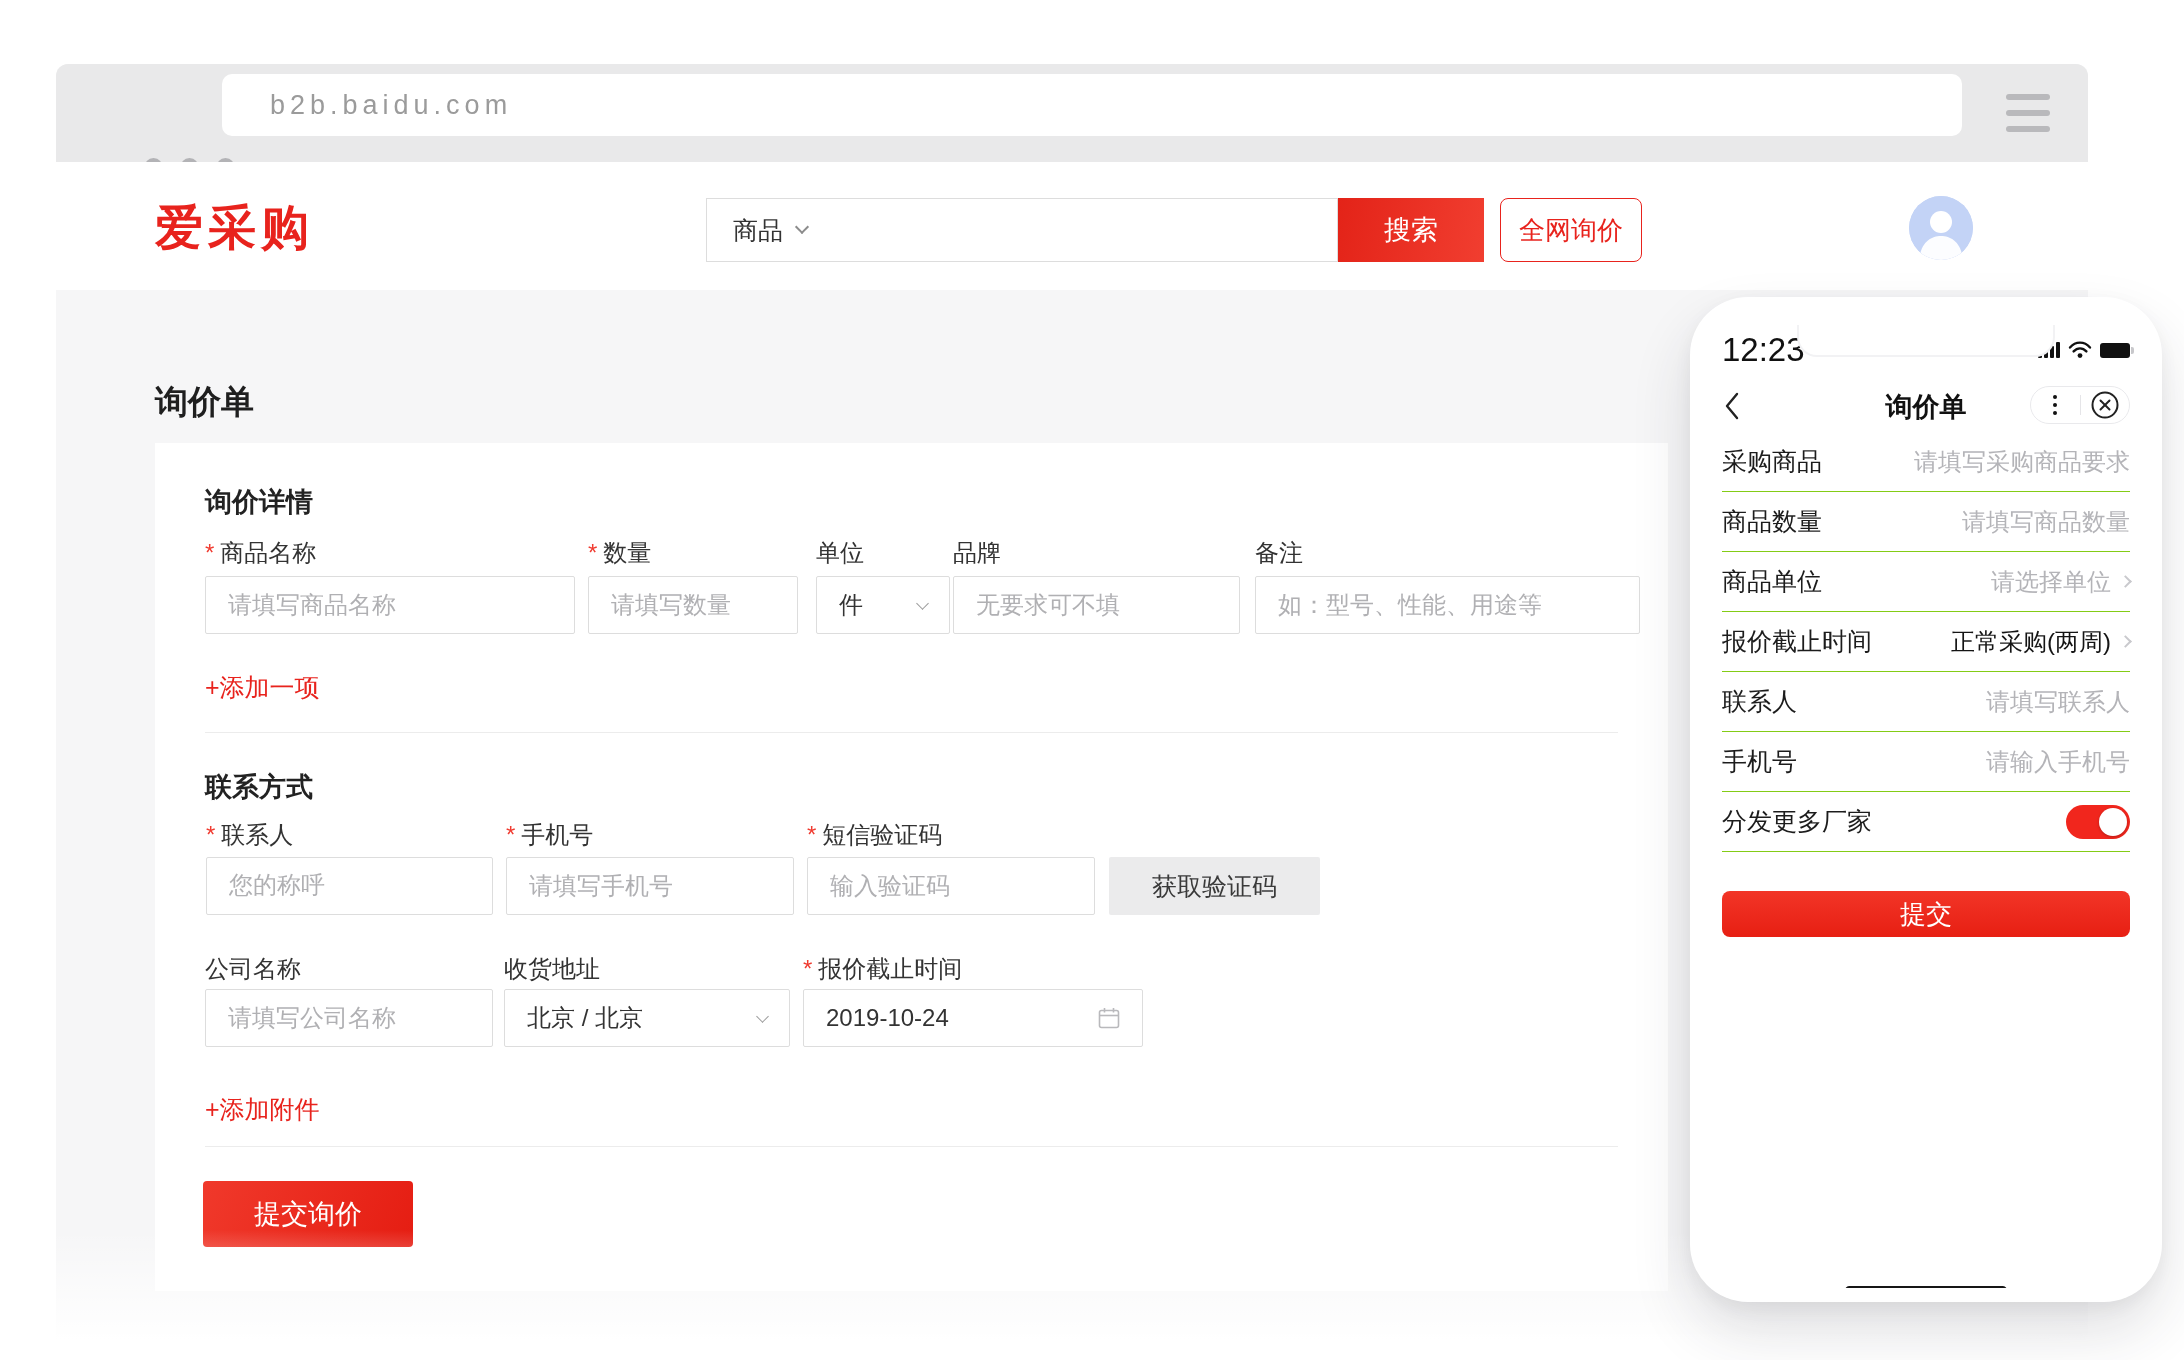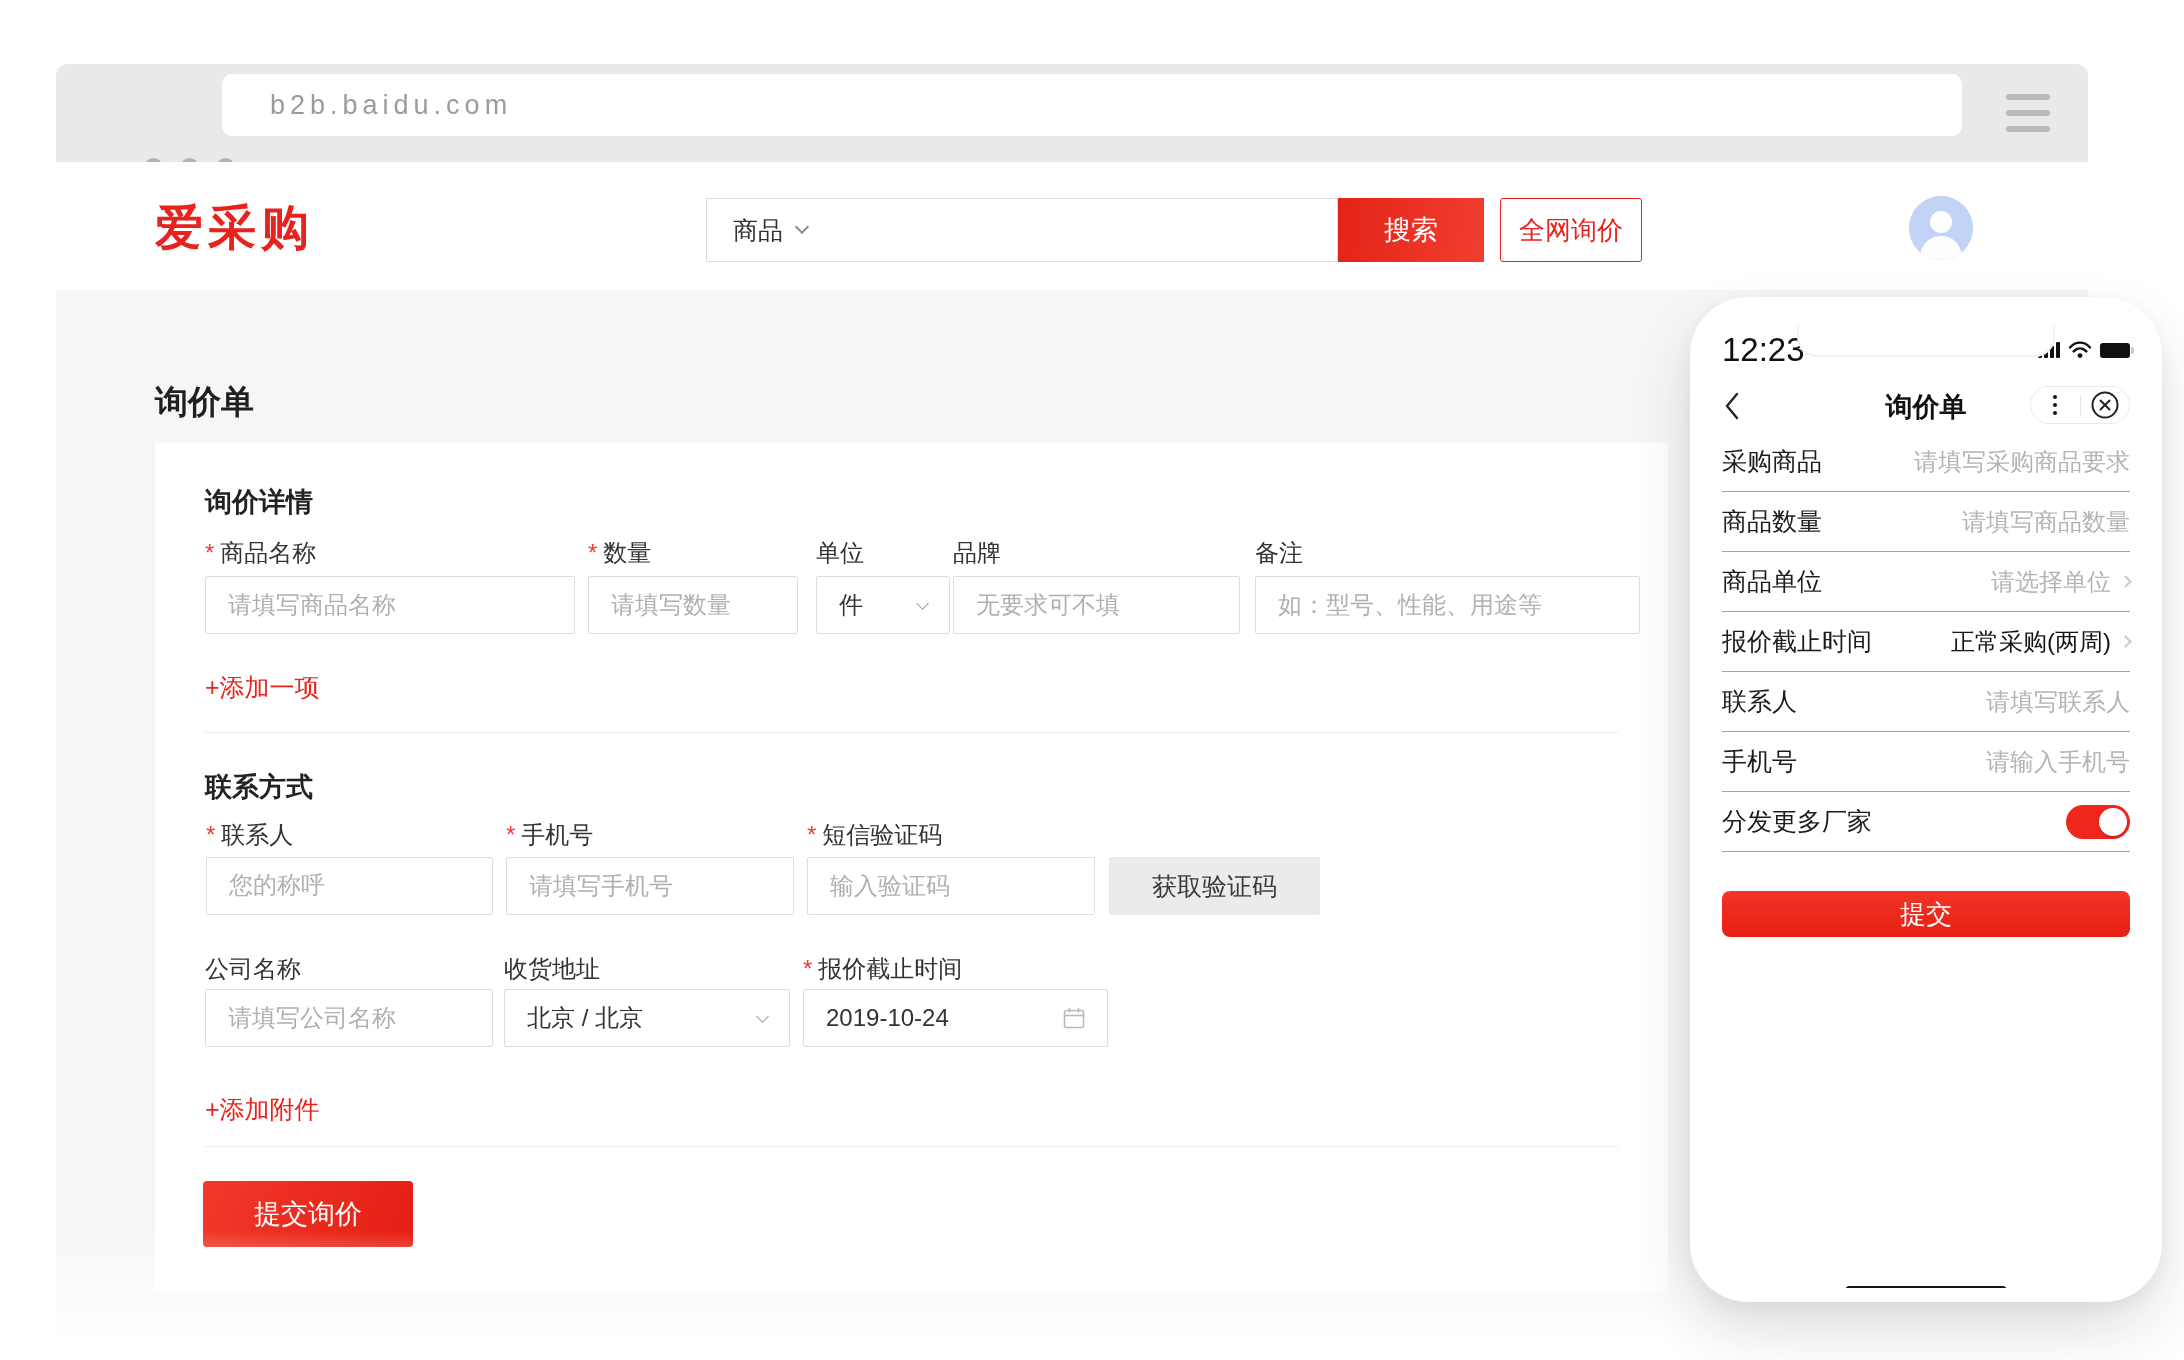--- a/index.html
+++ b/index.html
@@ -18,21 +18,21 @@
   .hamburger i { display:block; height:6px; border-radius:3px; background:#b9b9bc; }
 
   
   .siteheader { position:absolute; left:0; top:98px; width:100%; height:128px; background:#fff; }
   .logo { position:absolute; left:99px; top:34px; font-size:48px; font-weight:800; color:#e8231d; letter-spacing:5px; }
   .searchwrap { position:absolute; left:650px; top:36px; height:64px; display:flex; }
   .searchbox { width:632px; height:64px; background:#fff; border:1px solid #ddd; display:flex; align-items:center; }
   .searchbox .cat { margin-left:26px; font-size:25px; color:#333; }
   .chev-down { display:inline-block; width:10px; height:10px; border-right:2px solid #8c8c8c; border-bottom:2px solid #8c8c8c; transform:rotate(45deg); margin-left:14px; margin-top:-6px; }
   .btn-search { width:146px; height:64px; border:none; background:linear-gradient(100deg,#e32318,#f13e30); color:#fff; font-size:27px; cursor:pointer; font-family:inherit; }
-  .btn-outline { margin-left:16px; width:142px; height:64px; background:#fff; border:1px solid #e8231d; border-radius:3px; color:#e8231d; font-size:26px; cursor:pointer; font-family:inherit; }
+  .btn-outline { margin-left:16px; width:142px; height:64px; background:#fff; border:1px solid #e8231d; border-radius:8px; color:#e8231d; font-size:26px; cursor:pointer; font-family:inherit; }
   .avatar { position:absolute; right:115px; top:34px; width:64px; height:64px; border-radius:50%; overflow:hidden; background:#c3d3f6; }
 
   
   .pagebody { position:absolute; left:0; top:226px; width:100%; bottom:0; background:#f6f6f7; }
   .page-title { position:absolute; left:99px; top:90px; font-size:33px; font-weight:bold; color:#1f1f1f; }
 
   .card { position:absolute; left:99px; top:153px; width:1513px; height:848px; background:#fff; }
   .sec-h { position:absolute; font-size:27px; font-weight:bold; color:#222; }
   .flabel { position:absolute; font-size:24px; color:#333; }
   .req { color:#f03b30; margin-right:6px; font-size:24px; }
@@ -178,21 +178,21 @@
 
         <div class="flabel" style="left:349px;top:510px;"><span>收货地址</span></div>
         <div class="fselect" style="left:349px;top:546px;width:286px;">
           <span class="val">北京 / 北京</span>
           <span class="chev-down"></span>
         </div>
 
         <div class="flabel" style="left:648px;top:510px;">
           <span class="req">*</span><span>报价截止时间</span>
         </div>
-        <div class="fselect" style="left:648px;top:546px;width:305px;">
+        <div class="fselect" style="left:648px;top:546px;width:340px;">
           <span class="val">2019-10-24</span>
           <svg class="cal-ico" width="22" height="22" viewBox="0 0 22 22">
             <rect x="1.5" y="3.5" width="19" height="17" rx="2" fill="none" stroke="#b9b9bc" stroke-width="1.6"></rect>
             <line x1="1.5" y1="8.5" x2="20.5" y2="8.5" stroke="#b9b9bc" stroke-width="1.6"></line>
             <line x1="6.5" y1="1" x2="6.5" y2="5.5" stroke="#b9b9bc" stroke-width="1.6"></line>
             <line x1="15.5" y1="1" x2="15.5" y2="5.5" stroke="#b9b9bc" stroke-width="1.6"></line>
           </svg>
         </div>
 
         <div class="addlink" style="left:50px;top:650px;text-align:right;">+添加附件</div>

